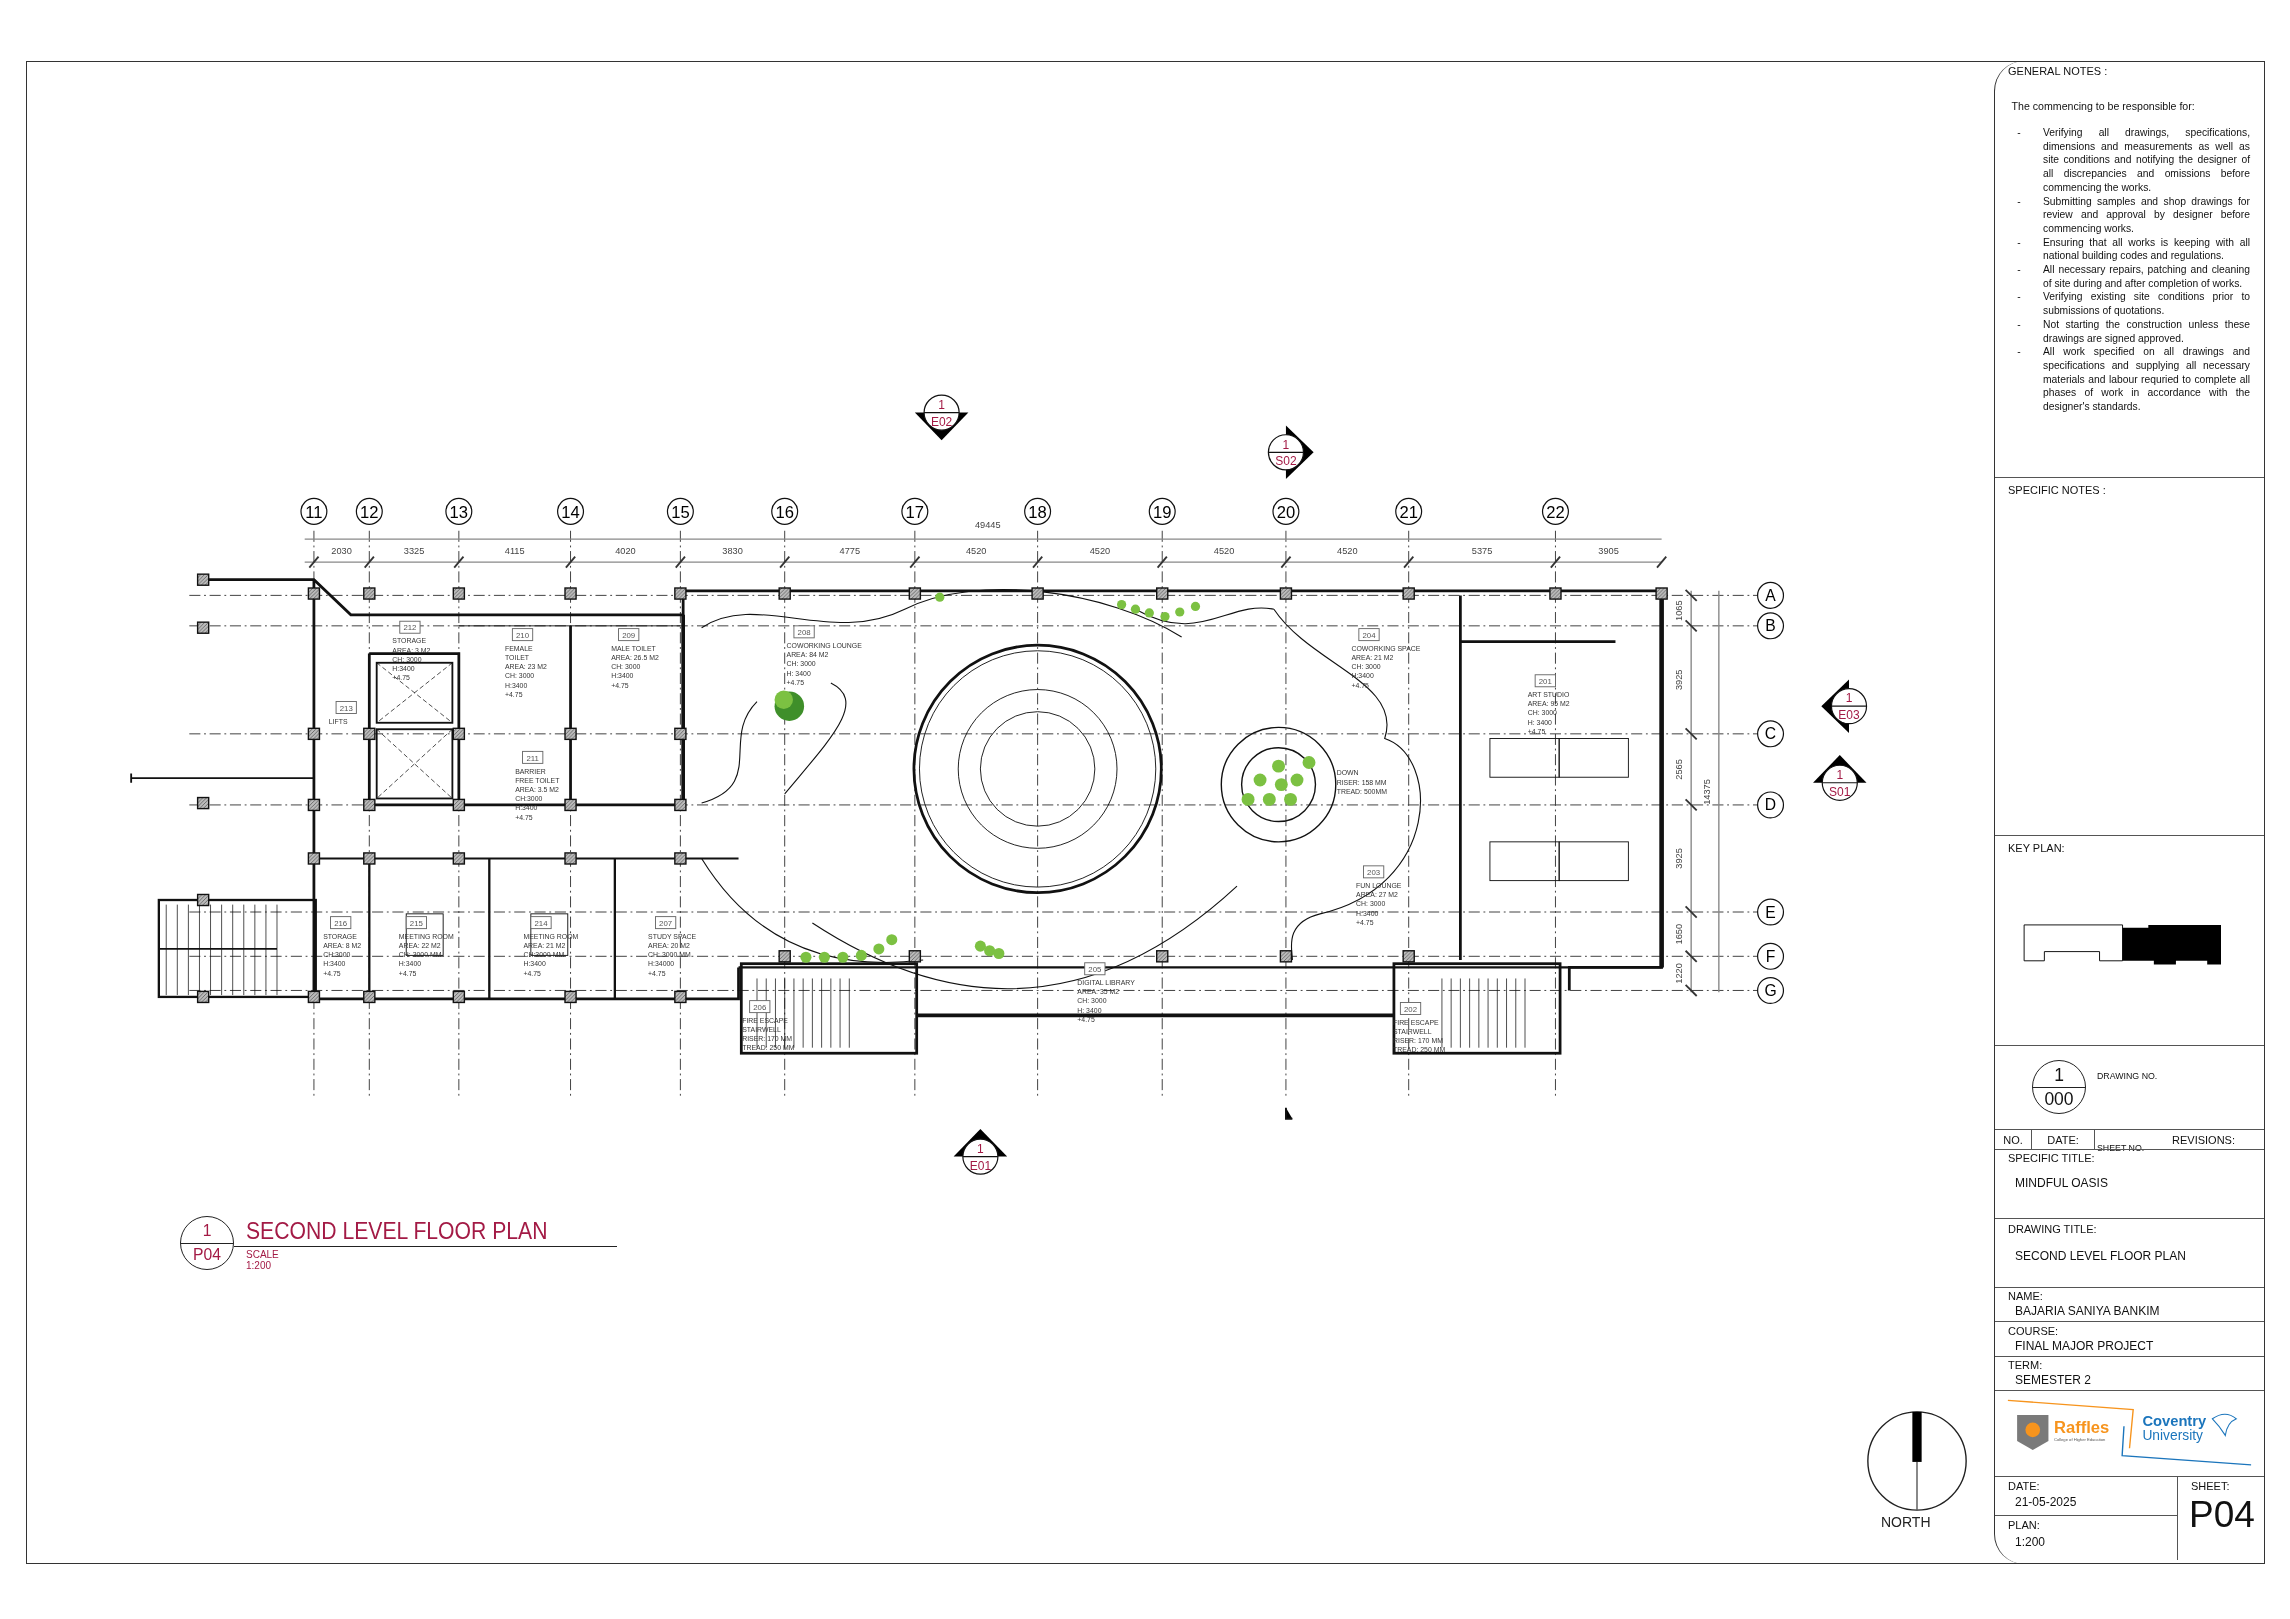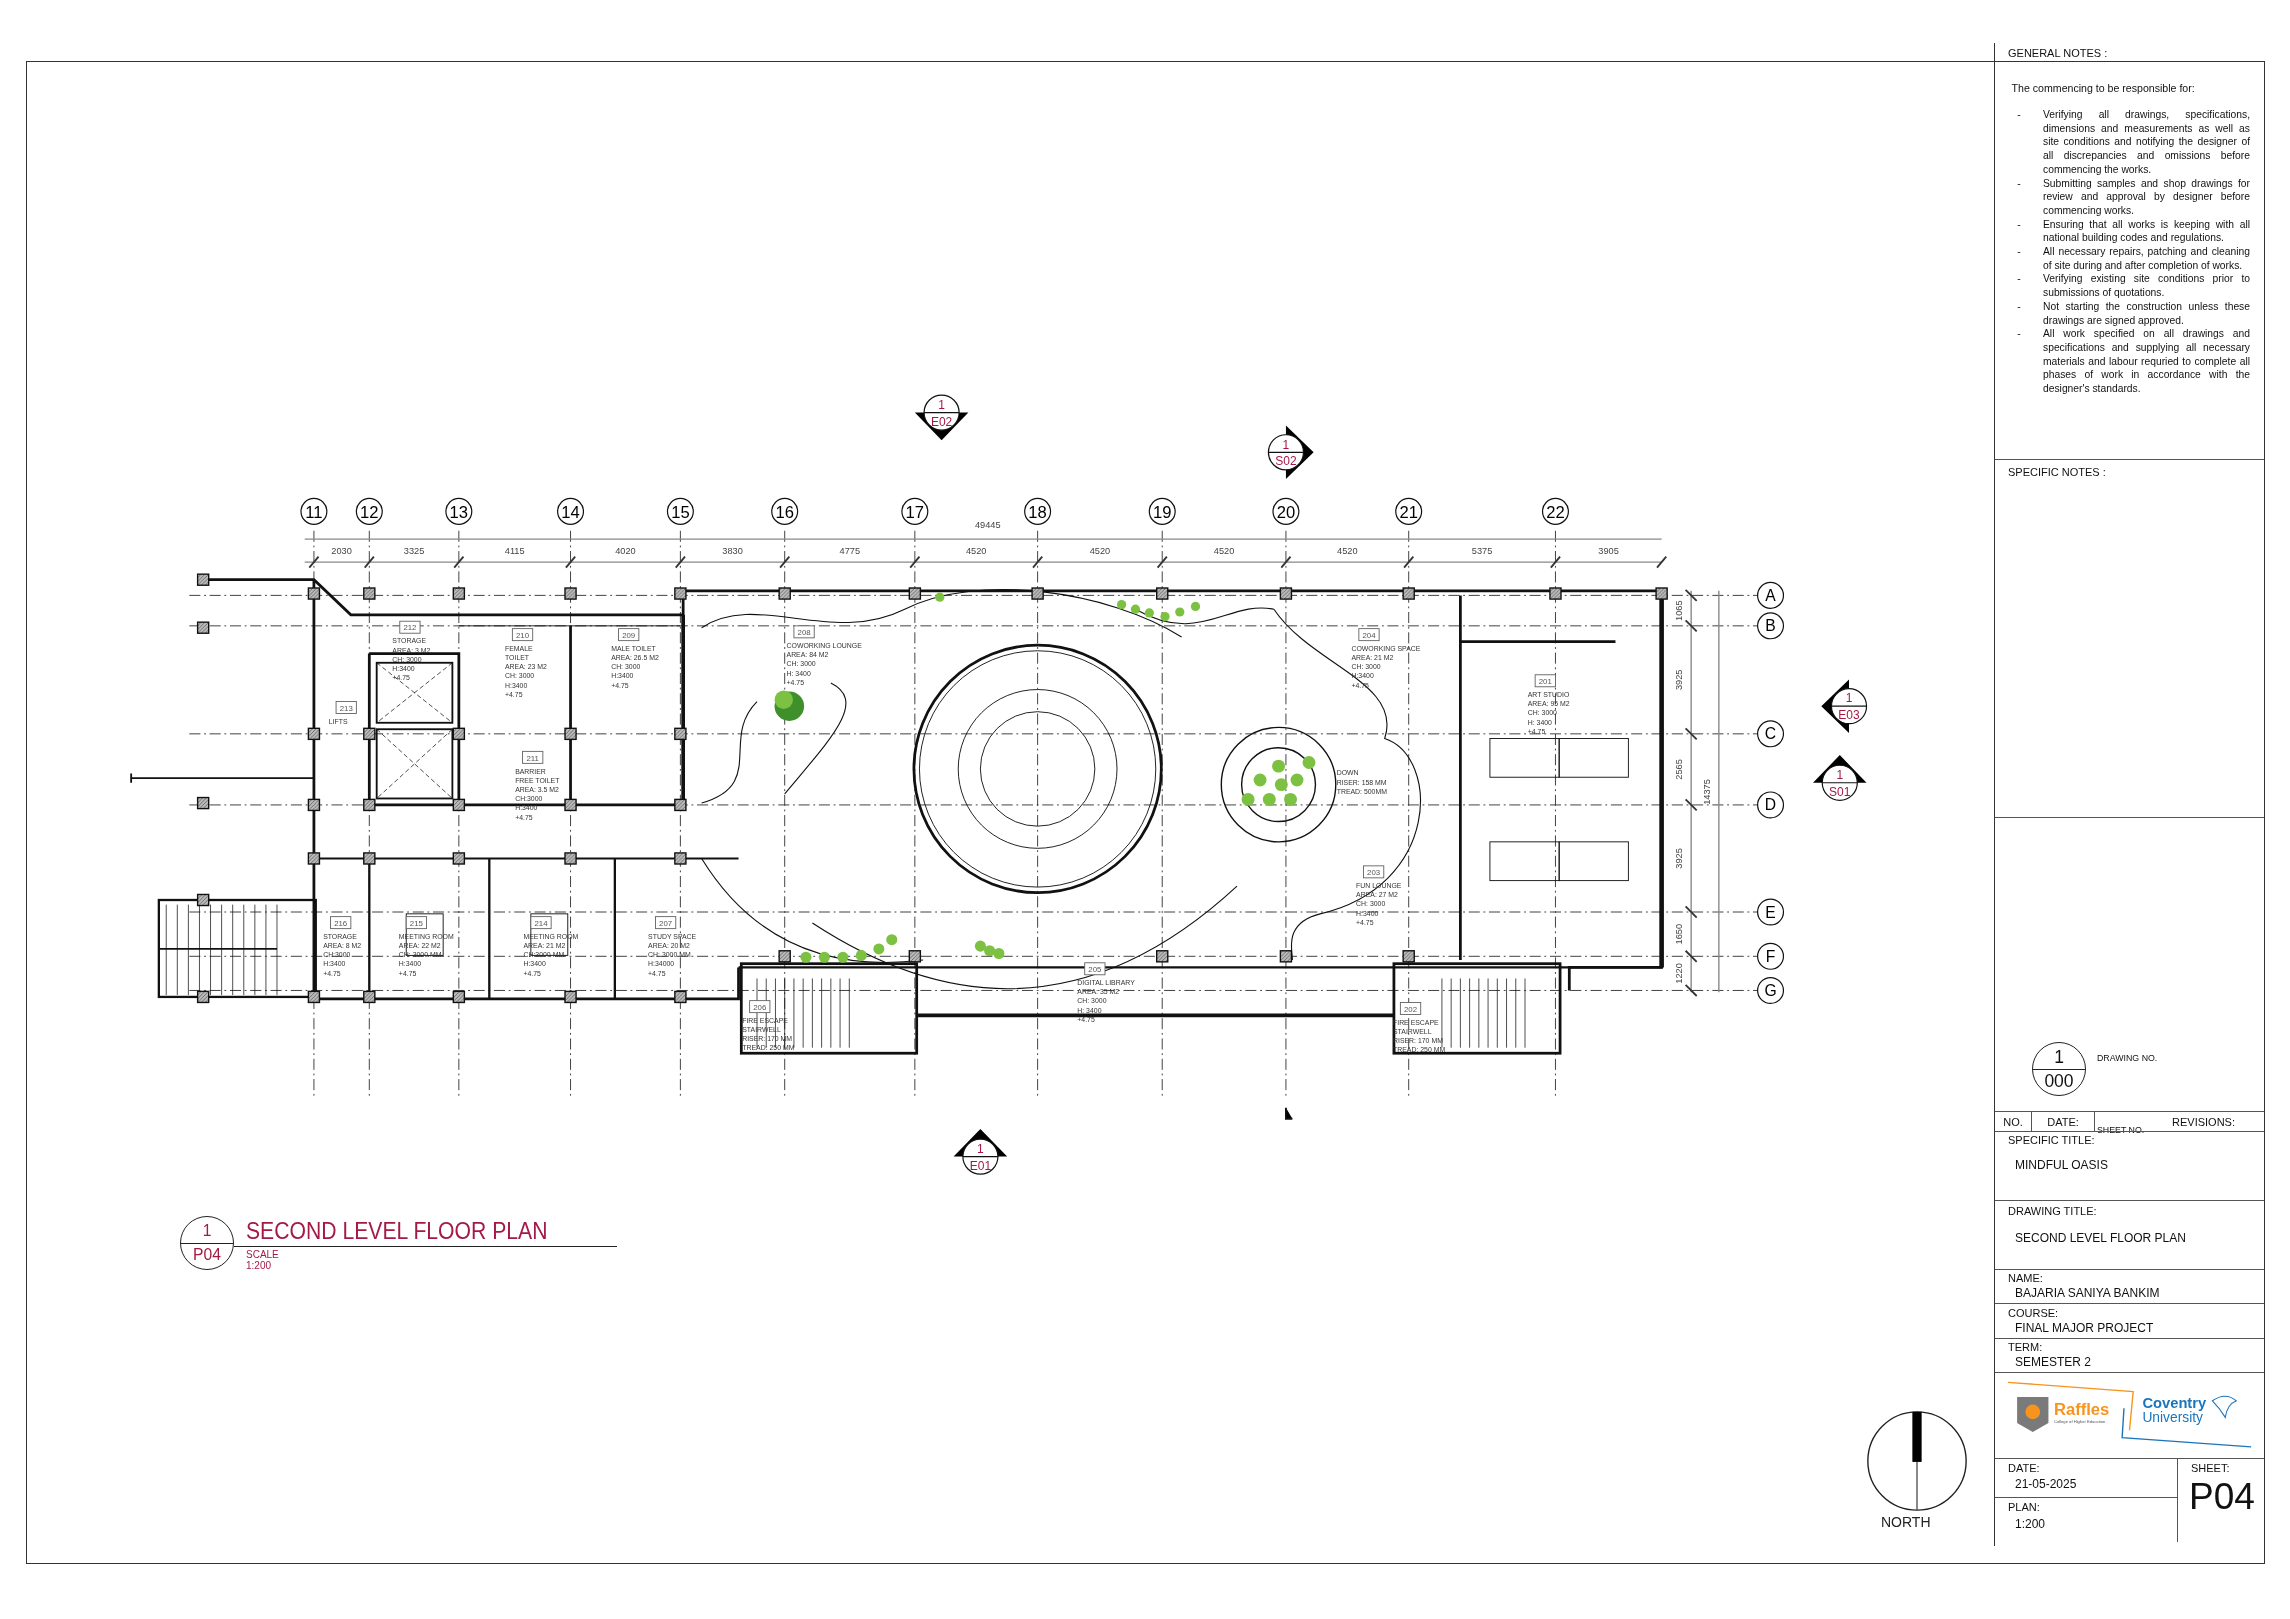--- a/index.html
+++ b/index.html
@@ -1,19 +1,19 @@
 <!DOCTYPE html>
 <html style="font-size:14.8px"><head>
 <meta charset="utf-8">
 <style>
   html,body{margin:0;padding:0;background:#fff;}
   body{width:2291px;height:1620px;position:relative;overflow:hidden;font-family:"Liberation Sans",sans-serif;color:#111;}
   .sheet-border{position:absolute;left:26px;top:61px;width:2239px;height:1503px;border:1.8px solid #333;box-sizing:border-box;}
   #plan{position:absolute;left:0;top:0;}
-  .tb{position:absolute;left:1994px;top:43px;width:271px;height:1503px;border-left:1.8px solid #333;box-sizing:border-box;font-size:10.6px;}
+  .tb{position:absolute;left:1994px;top:61px;width:271px;height:1503px;border-left:1.8px solid #333;box-sizing:border-box;font-size:10.6px;border-radius:30px;}
   .tb-sec{position:absolute;left:0;width:269px;border-bottom:1.4px solid #555;box-sizing:border-box;}
   .tb-label{position:absolute;left:13px;font-size:11px;color:#111;}
   .tb-val{position:absolute;left:20px;font-size:12px;color:#111;}
   .gn-title{position:absolute;left:13px;top:3.7px;font-size:11px;}
   .gn-intro{position:absolute;left:16.6px;top:39px;font-size:10.6px;}
   .gn-list{position:absolute;left:13px;top:65px;width:242px;margin:0;padding:0;list-style:none;font-size:10.3px;line-height:13.7px;}
   .gn-list li{position:relative;padding-left:35px;text-align:justify;}
   .gn-list li::before{content:"-";position:absolute;left:9.2px;}
   .keyplan{position:absolute;left:28px;top:88px;}
   .dwg-bubble{position:absolute;left:37px;top:13px;width:54px;height:54px;border:1.4px solid #222;border-radius:50%;box-sizing:border-box;}
@@ -542,20 +542,27 @@
       <li>Ensuring that all works is keeping with all national building codes and regulations.</li>
       <li>All necessary repairs, patching and cleaning of site during and after completion of works.</li>
       <li>Verifying existing site conditions prior to submissions of quotations.</li>
       <li>Not starting the construction unless these drawings are signed approved.</li>
       <li>All work specified on all drawings and specifications and supplying all necessary materials and labour requried to complete all phases of work in accordance with the designer's standards.</li>
     </ul>
   </div>
   <div class="tb-sec" style="top:417px;height:358px;">
     <div class="tb-label" style="top:5.5px;">SPECIFIC NOTES :</div>
   </div>
+  <div class="tb-sec" style="top:775px;height:210px;">
+    <div class="tb-label" style="top:5.5px;">KEY PLAN:</div>
+    <svg class="keyplan" width="212" height="46" viewBox="0 0 230 50">
+      <path d="M1 1 L108 1 L108 40 L83 40 L83 30 L23 30 L23 40 L1 40 Z" fill="#fff" stroke="#000" stroke-width="1"></path>
+      <path d="M108 4 L136 4 L136 1 L215 1 L215 44 L200 44 L200 40 L166 40 L166 44 L142 44 L142 40 L108 40 Z" fill="#000"></path>
+    </svg>
+  </div>
   <div class="tb-sec" style="top:986px;height:83px;">
     <div class="dwg-bubble">
       <div class="line"></div>
       <div class="n">1</div>
       <div class="s">000</div>
     </div>
     <div class="tb-label" style="left:102px;top:24px;font-size:8.8px;">DRAWING NO.</div>
     <div class="tb-label" style="left:102px;top:48px;font-size:8.8px;margin-top:48px;">SHEET NO.</div>
   </div>
   <div class="tb-sec" style="top:1069px;height:20px;">

